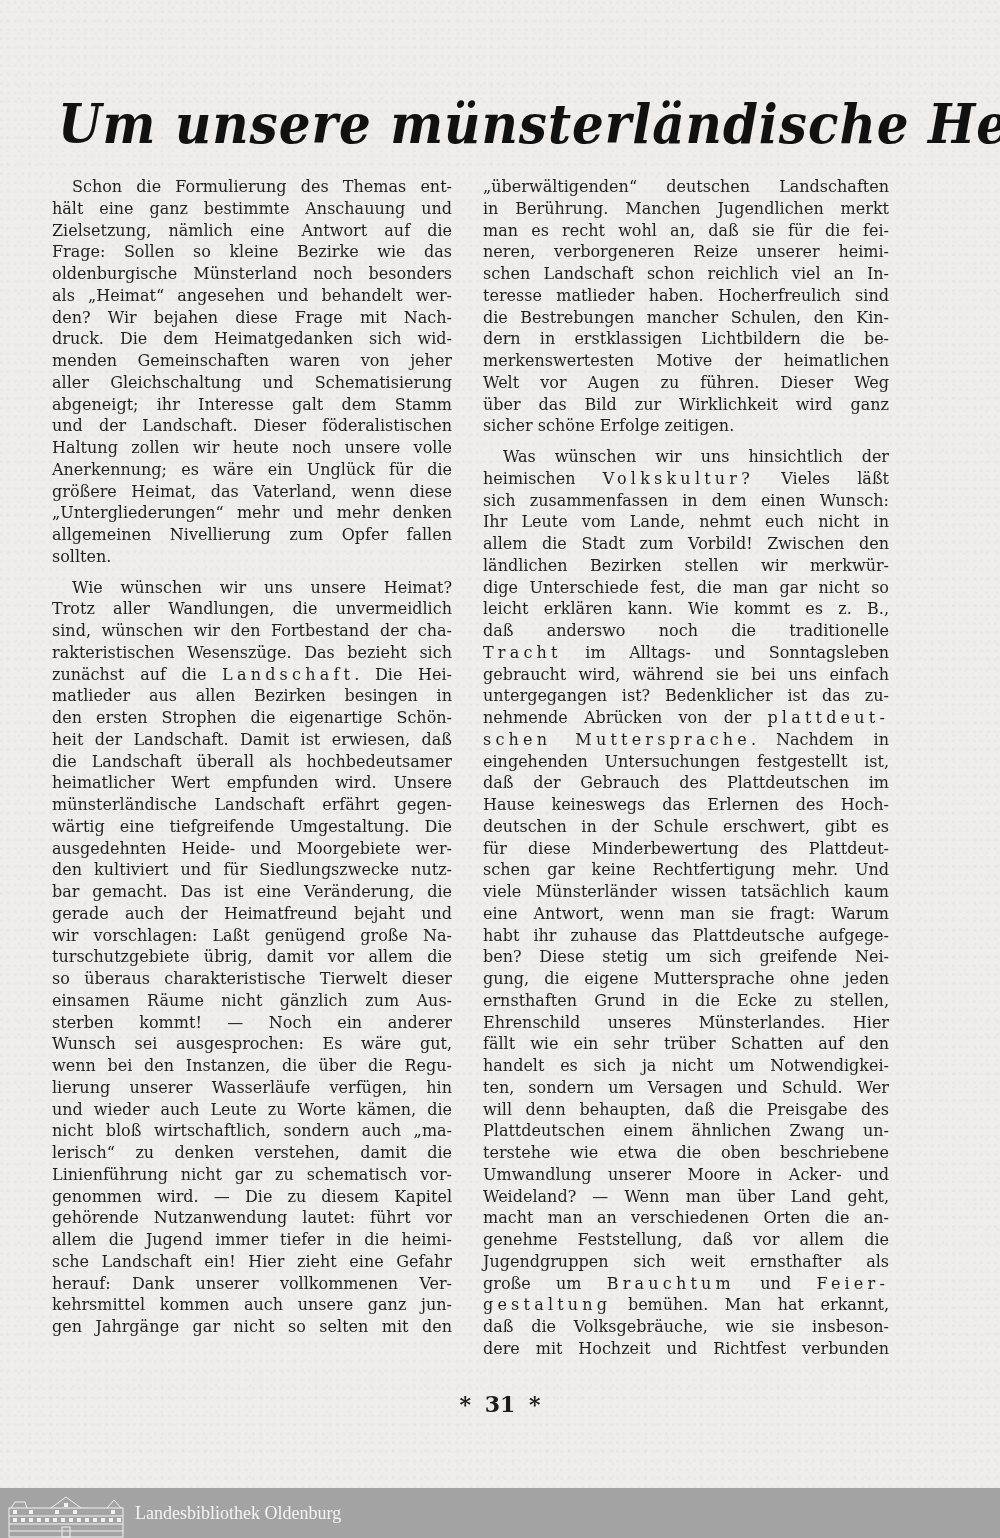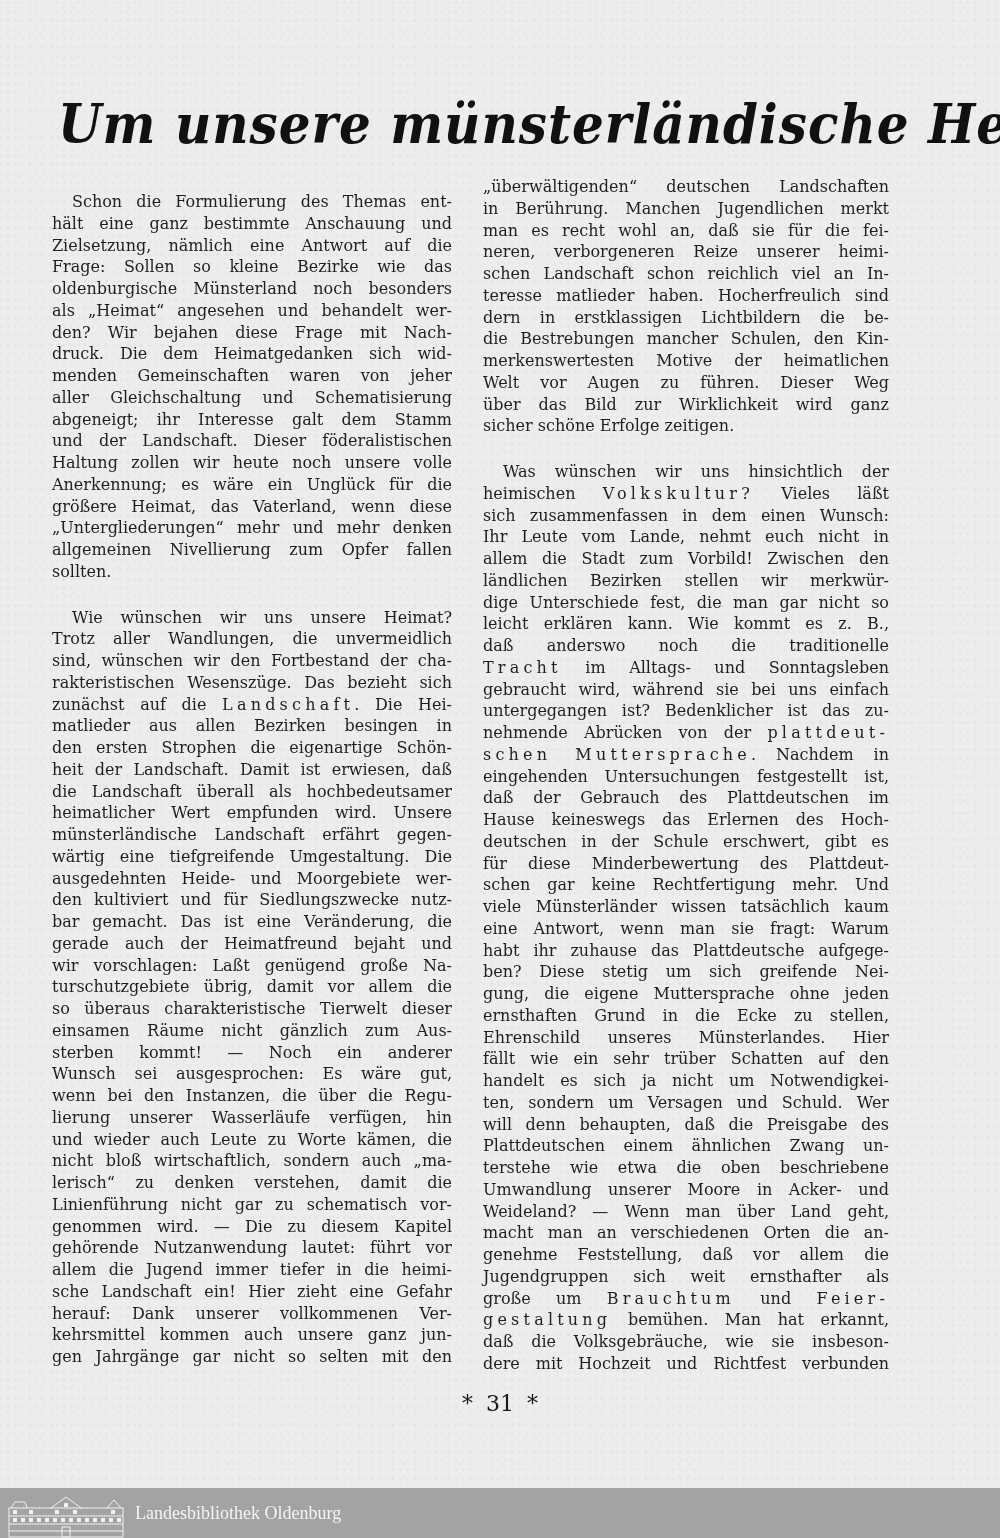--- a/index.html
+++ b/index.html
@@ -26,27 +26,27 @@
     font-size: 16px; color: #1f1f1f;
   }
   .col-left { left: 52px; width: 400px; }
   .col-right { left: 483px; width: 406px; }
   .line {
     height: 21.75px; line-height: 21.75px;
     white-space: nowrap; overflow: visible;
     text-align: justify; text-align-last: justify;
   }
   .line.last { text-align-last: left; }
-  .line.indent { text-indent: 20px; margin-top: 15px; }
+  .line.indent { text-indent: 20px; }
   .para-gap { height: 9px; }
   .sp { letter-spacing: 4.2px; }
   .page-number {
     position: absolute; left: 0; width: 1000px; top: 1391px;
     text-align: center;
-    font-family: "DejaVu Serif", serif; font-weight: normal; font-size: 22px;
+    font-family: "DejaVu Serif", serif; font-weight: bold; font-size: 22px;
     color: #1a1a1a; word-spacing: 6px;
   }
   .footer {
     position: absolute; left: 0; top: 1488px; width: 1000px; height: 50px;
     background: #a3a3a3;
     display: flex; align-items: center;
   }
   .footer-logo { margin-left: 7px; width: 118px; height: 44px; margin-top: 6px; }
   .footer-label {
     margin-left: 10px;
@@ -120,22 +120,22 @@
       </div>
     </div>
   <div class="column col-right">
       <div>
         <div class="line"><span>„überwältigenden“ deutschen Landschaften</span></div>
         <div class="line"><span>in Berührung. Manchen Jugendlichen merkt</span></div>
         <div class="line"><span>man es recht wohl an, daß sie für die fei-</span></div>
         <div class="line"><span>neren, verborgeneren Reize unserer heimi-</span></div>
         <div class="line"><span>schen Landschaft schon reichlich viel an In-</span></div>
         <div class="line"><span>teresse matlieder haben. Hocherfreulich sind</span></div>
+        <div class="line"><span>die Bestrebungen mancher Schulen, den Kin-</span></div>
         <div class="line"><span>dern in erstklassigen Lichtbildern die be-</span></div>
-        <div class="line"><span>die Bestrebungen mancher Schulen, den Kin-</span></div>
         <div class="line"><span>merkenswertesten Motive der heimatlichen</span></div>
         <div class="line"><span>Welt vor Augen zu führen. Dieser Weg</span></div>
         <div class="line"><span>über das Bild zur Wirklichkeit wird ganz</span></div>
         <div class="line last"><span>sicher schöne Erfolge zeitigen.</span></div>
       </div>
       <div class="para-gap"></div>
       <div>
         <div class="line indent"><span>Was wünschen wir uns hinsichtlich der</span></div>
         <div class="line"><span>heimischen </span><span class="sp">Volkskultur?</span><span> Vieles läßt</span></div>
         <div class="line"><span>sich zusammenfassen in dem einen Wunsch:</span></div>

